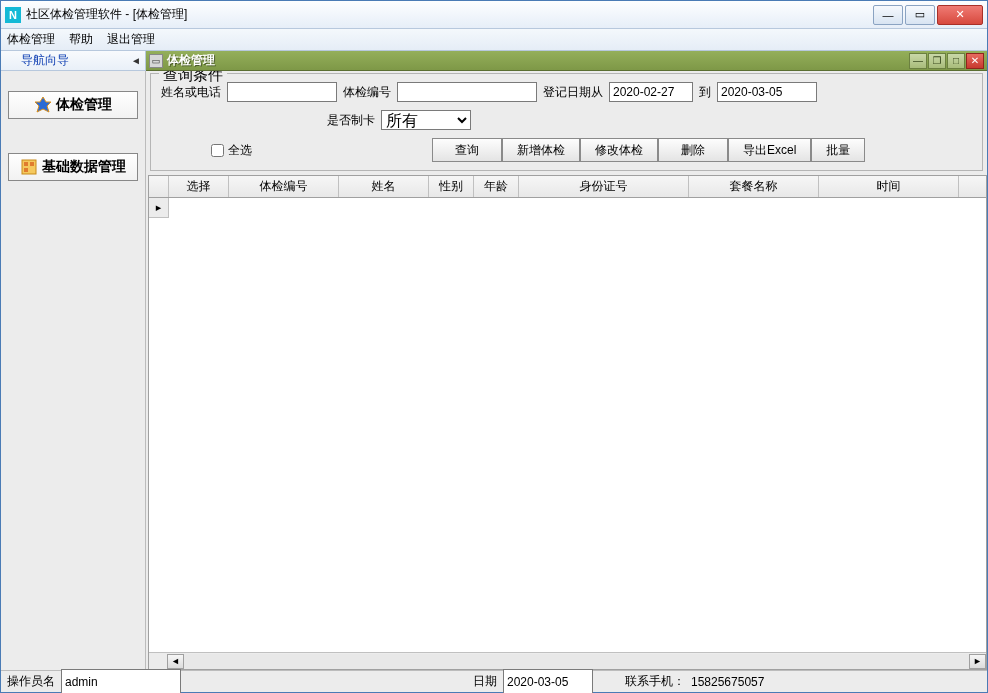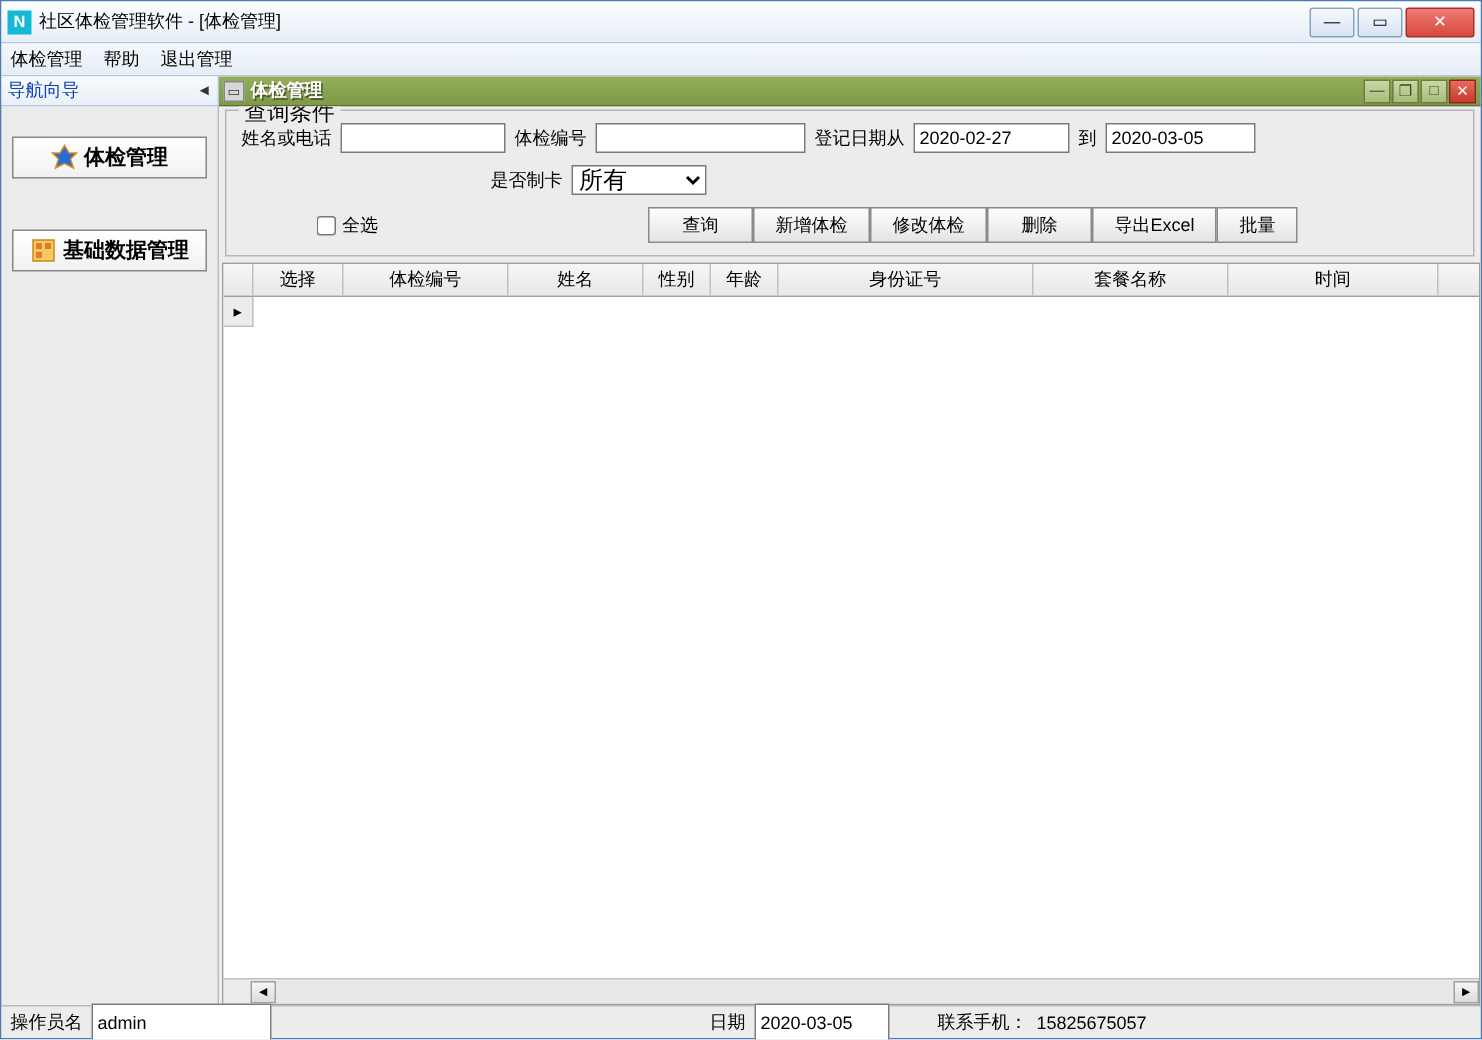--- a/index.html
+++ b/index.html
@@ -7,21 +7,21 @@
 .window { width: 988px; height: 693px; border: 1px solid #4a7bb5; background: #fff; position: relative; display: flex; flex-direction: column; }
 .titlebar { height: 28px; background: linear-gradient(#fdfeff, #e6eef8); border-bottom: 1px solid #b7c8dd; display: flex; align-items: center; padding: 0 4px; }
 .app-icon { width: 16px; height: 16px; background: #14b9d6; color: #fff; display: inline-flex; align-items: center; justify-content: center; font-size: 11px; font-weight: bold; margin-right: 5px; }
 .title-text { flex: 1; color: #000; }
 .win-controls { display: flex; gap: 2px; }
 .win-btn { width: 30px; height: 20px; border: 1px solid #8aa3c2; background: linear-gradient(#f6f9fd,#d8e4f2); display: flex; align-items: center; justify-content: center; font-size: 11px; border-radius: 2px; }
 .win-btn.close { width: 46px; background: linear-gradient(#f07b74,#d7493e); border-color: #a83028; color: #fff; }
 .menubar { height: 22px; background: linear-gradient(#f4f8fc,#e5edf6); border-bottom: 1px solid #b7c8dd; display: flex; align-items: center; padding: 0 6px; gap: 14px; }
 .menu-item { color: #000; }
 .sub-toolbar { height: 20px; display: flex; }
-.nav-header { width: 145px; height: 20px; background: linear-gradient(#f8fafd,#e9f0f8); border-right: 1px solid #b7c8dd; border-bottom: 1px solid #b7c8dd; display: flex; align-items: center; padding: 0 4px; color: #1140b3; font-size: 12px; position: relative; }
+.nav-header { width: 145px; height: 20px; background: linear-gradient(#f8fafd,#e9f0f8); border-right: 1px solid #b7c8dd; border-bottom: 1px solid #b7c8dd; display: flex; align-items: center; padding: 0 20px; color: #1140b3; font-size: 12px; position: relative; }
 .nav-header .arrow { position: absolute; right: 4px; font-size: 10px; color: #333; }
 .mdi-titlebar { flex: 1; height: 20px; background: linear-gradient(#94af5a,#7e9847); border-bottom: 1px solid #5b6f33; display: flex; align-items: center; padding: 0 3px; color: #fff; }
 .mdi-icon { width: 14px; height: 14px; background: #d7d7d7; border: 1px solid #888; margin-right: 4px; display: inline-flex; align-items: center; justify-content: center; font-size: 9px; color: #333; }
 .mdi-title { flex: 1; color: #fff; text-shadow: 1px 1px 0 #4a5a2a; font-weight: bold; }
 .mdi-controls { display: flex; gap: 1px; }
 .mdi-btn { width: 18px; height: 16px; background: linear-gradient(#c9d8a8,#a8bc7a); border: 1px solid #6b8040; display: flex; align-items: center; justify-content: center; font-size: 10px; color: #3a4a1f; }
 .mdi-btn.close { background: linear-gradient(#e86b5f,#c7392e); border-color: #8f251c; color: #fff; }
 .main-body { flex: 1; display: flex; overflow: hidden; }
 .sidebar { width: 145px; background: #ececec; border-right: 1px solid #bcbcbc; display: flex; flex-direction: column; padding: 6px 4px; gap: 6px; }
 .side-btn-wrap { padding: 14px 0; display: flex; justify-content: center; }
@@ -116,21 +116,21 @@
 
     <div class="content">
       <div class="fieldset">
         <span class="fieldset-legend">查询条件</span>
         <div class="form-row">
           <label>姓名或电话</label>
           <input class="txt" style="width: 110px;" value="">
           <label>体检编号</label>
           <input class="txt" style="width: 140px;" value="">
           <label>登记日期从</label>
-          <input class="txt" style="width: 104px;" value="2020-02-27">
+          <input class="txt" style="width: 84px;" value="2020-02-27">
           <label>到</label>
           <input class="txt" style="width: 100px;" value="2020-03-05">
         </div>
         <div class="form-row">
           <span style="width:160px"></span>
           <label>是否制卡</label>
           <select class="sel" style="width:90px">
             <option>所有</option>
           </select>
         </div>

